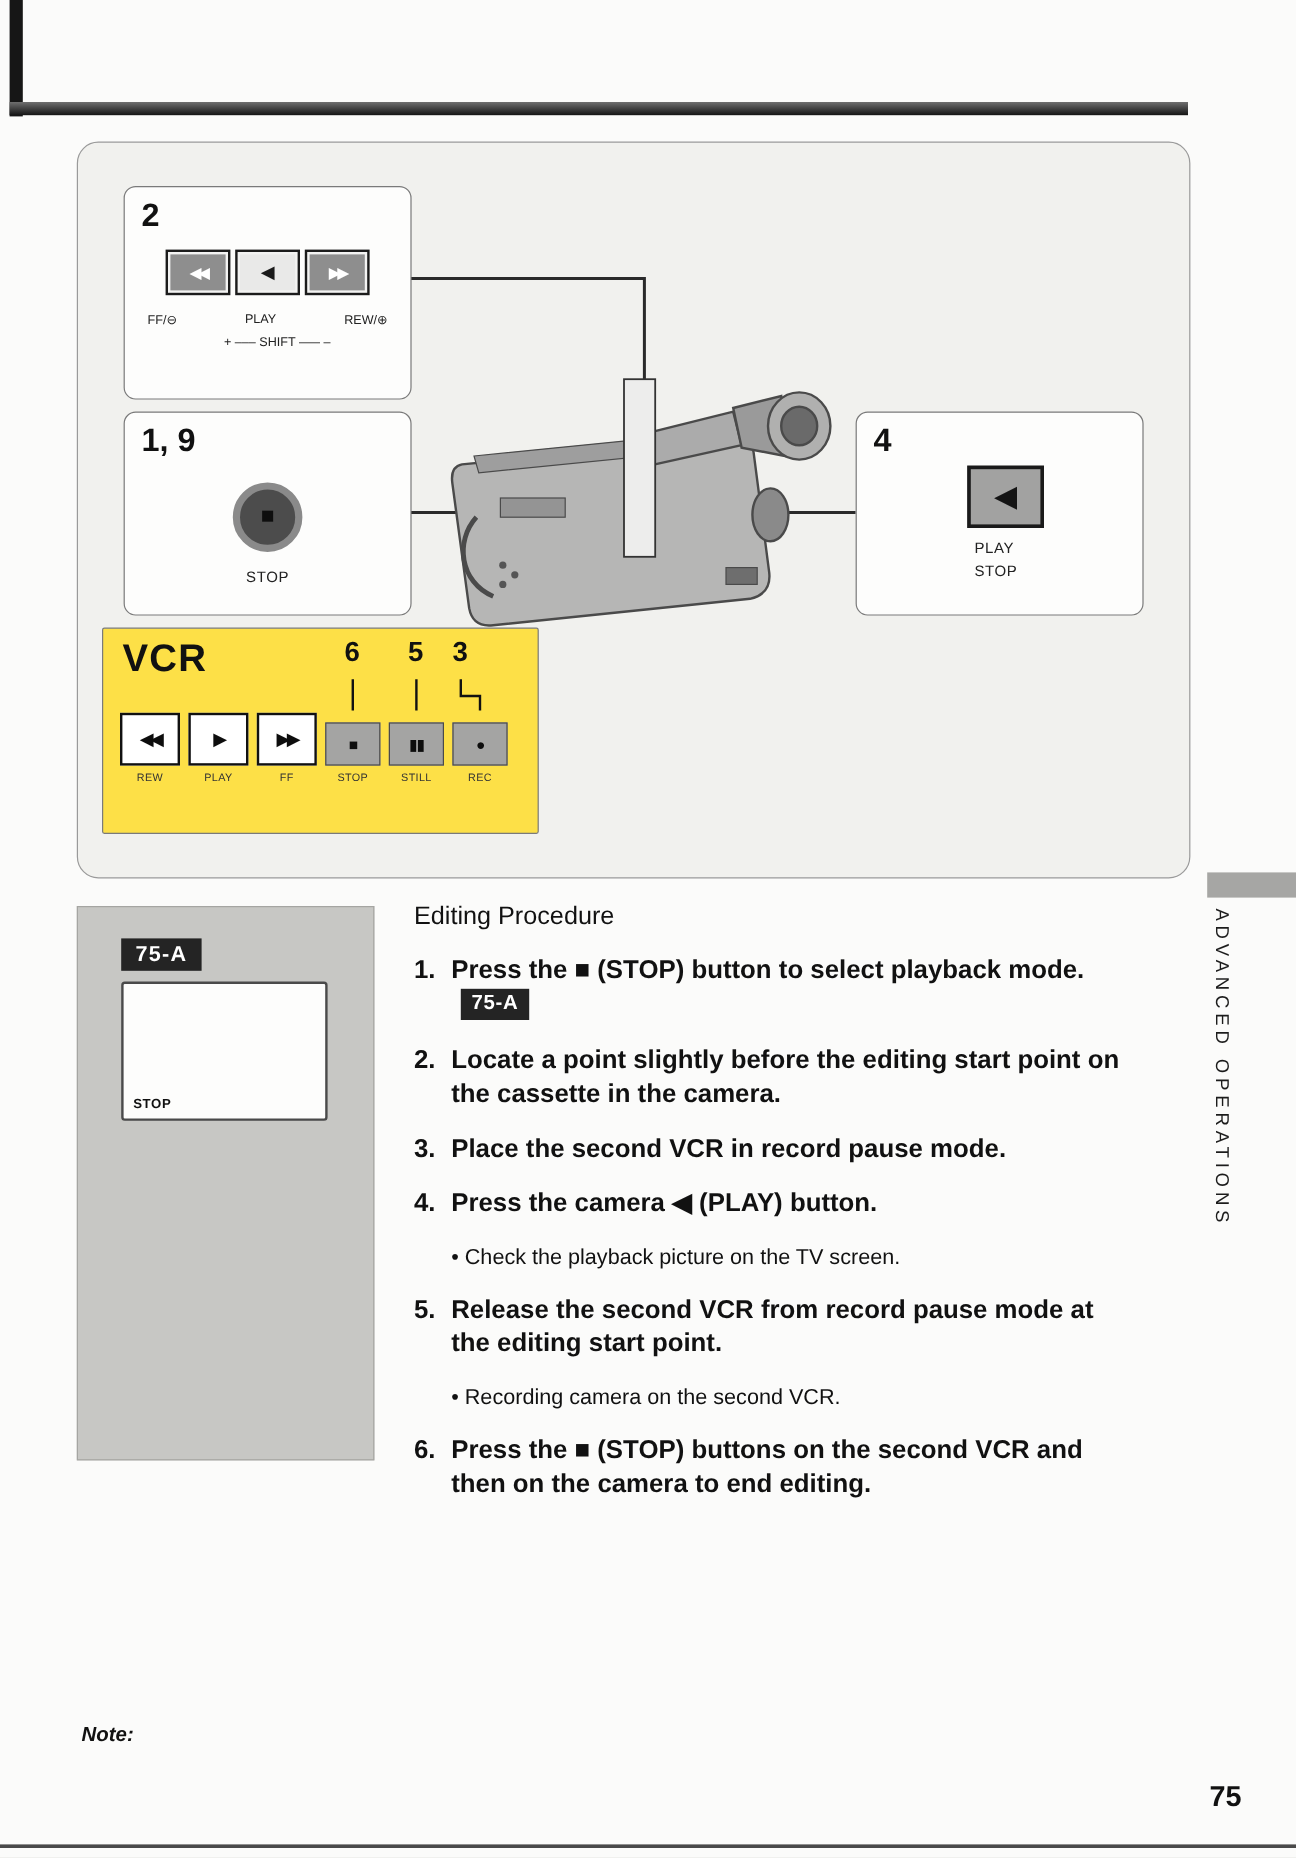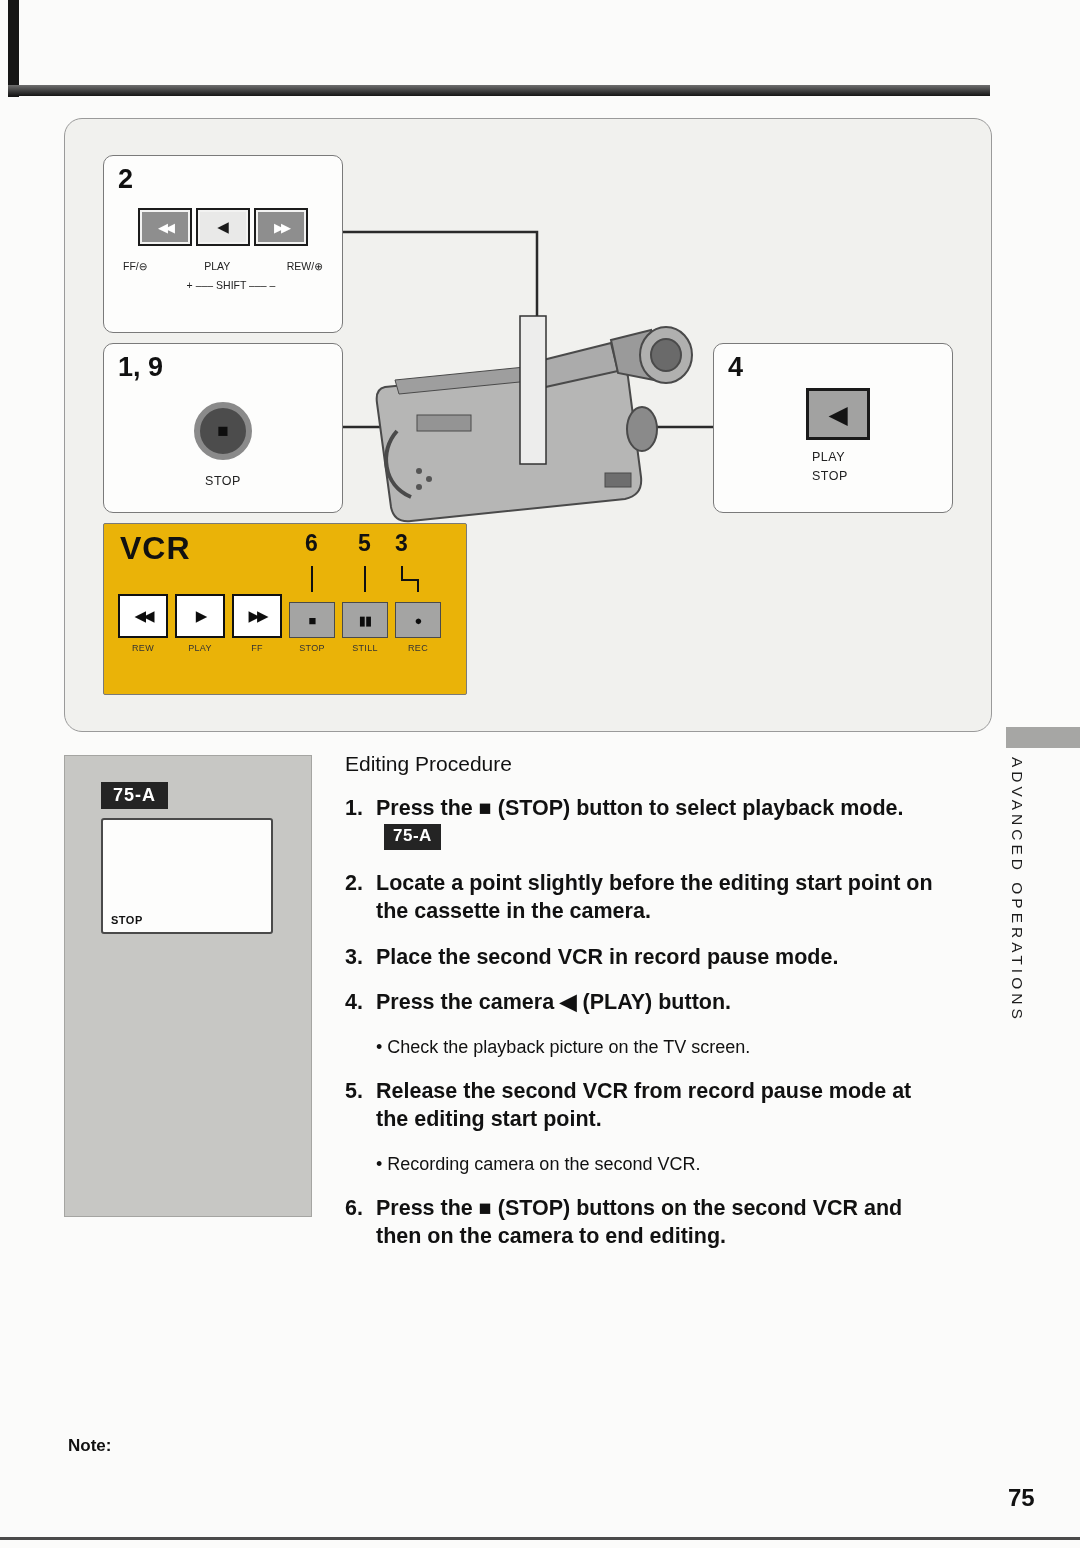--- a/index.html
+++ b/index.html
@@ -14,21 +14,21 @@
   
   .diagram{position:absolute;left:64px;top:118px;width:926px;height:612px;
            background:#f1f1ee;border:1px solid #9a9a9a;border-radius:18px;}
   .diagram-art{position:absolute;inset:0;width:100%;height:100%;}
   .conn{stroke:#2a2a2a;stroke-width:2.5;fill:none;}
 
   .panel{position:absolute;background:#fdfdfc;border:1px solid #7a7a7a;border-radius:10px;}
   .panel-shuttle{left:38px;top:36px;width:238px;height:176px;}
   .panel-stop{left:38px;top:224px;width:238px;height:168px;}
   .panel-play{left:648px;top:224px;width:238px;height:168px;}
-  .panel-vcr{left:38px;top:404px;width:362px;height:170px;border-radius:2px;background:#eab308;}
+  .panel-vcr{left:20px;top:404px;width:362px;height:170px;border-radius:2px;background:#fde047;}
   .panel-num{position:absolute;left:14px;top:8px;font-size:27px;font-weight:bold;}
 
   
   .shuttle-row{position:absolute;left:50%;transform:translateX(-50%);top:52px;display:flex;}
   .keyframe{border:2px solid #1c1c1c;background:#f3f3f2;padding:2px;margin:0 2px;}
   .key{width:46px;height:30px;background:#8e8e8e;color:#fff;display:flex;align-items:center;
        justify-content:center;font-size:13px;letter-spacing:-3px;padding-left:0;}
   .key.light{background:#e9e9e8;color:#1a1a1a;font-size:15px;letter-spacing:0;}
   .shuttle-caps{position:absolute;top:104px;left:50%;transform:translateX(-50%);width:200px;
                 display:flex;justify-content:space-between;font-size:10.5px;color:#222;}
@@ -79,21 +79,21 @@
                 padding:1px 9px 2px;margin-left:8px;transform:translateY(-2px);letter-spacing:0.5px;}
   .sub{font-size:18px;font-weight:normal;margin-top:20px;line-height:1.3;}
 
   
   .margin-bar{position:absolute;left:1006px;top:727px;width:74px;height:21px;background:#a6a6a4;}
   .margin-label{position:absolute;left:1008px;top:757px;writing-mode:vertical-rl;
                 font-size:15.5px;letter-spacing:4px;color:#1c1c1c;}
 
   
   .note{position:absolute;left:68px;top:1436px;width:920px;font-size:17px;}
-  .note-label{font-weight:bold;margin-bottom:19px;}
+  .note-label{font-weight:bold;font-style:italic;margin-bottom:19px;}
   .page-num{position:absolute;left:1008px;top:1484px;font-size:24px;font-weight:bold;}
   .bottom-rule{position:absolute;left:0;top:1537px;width:1080px;height:3px;background:#4a4a4a;}
 </style>
 </head>
 <body>
 
 <div class="page">
 
   <div class="header-vbar"></div>
   <div class="header-rule"></div>

